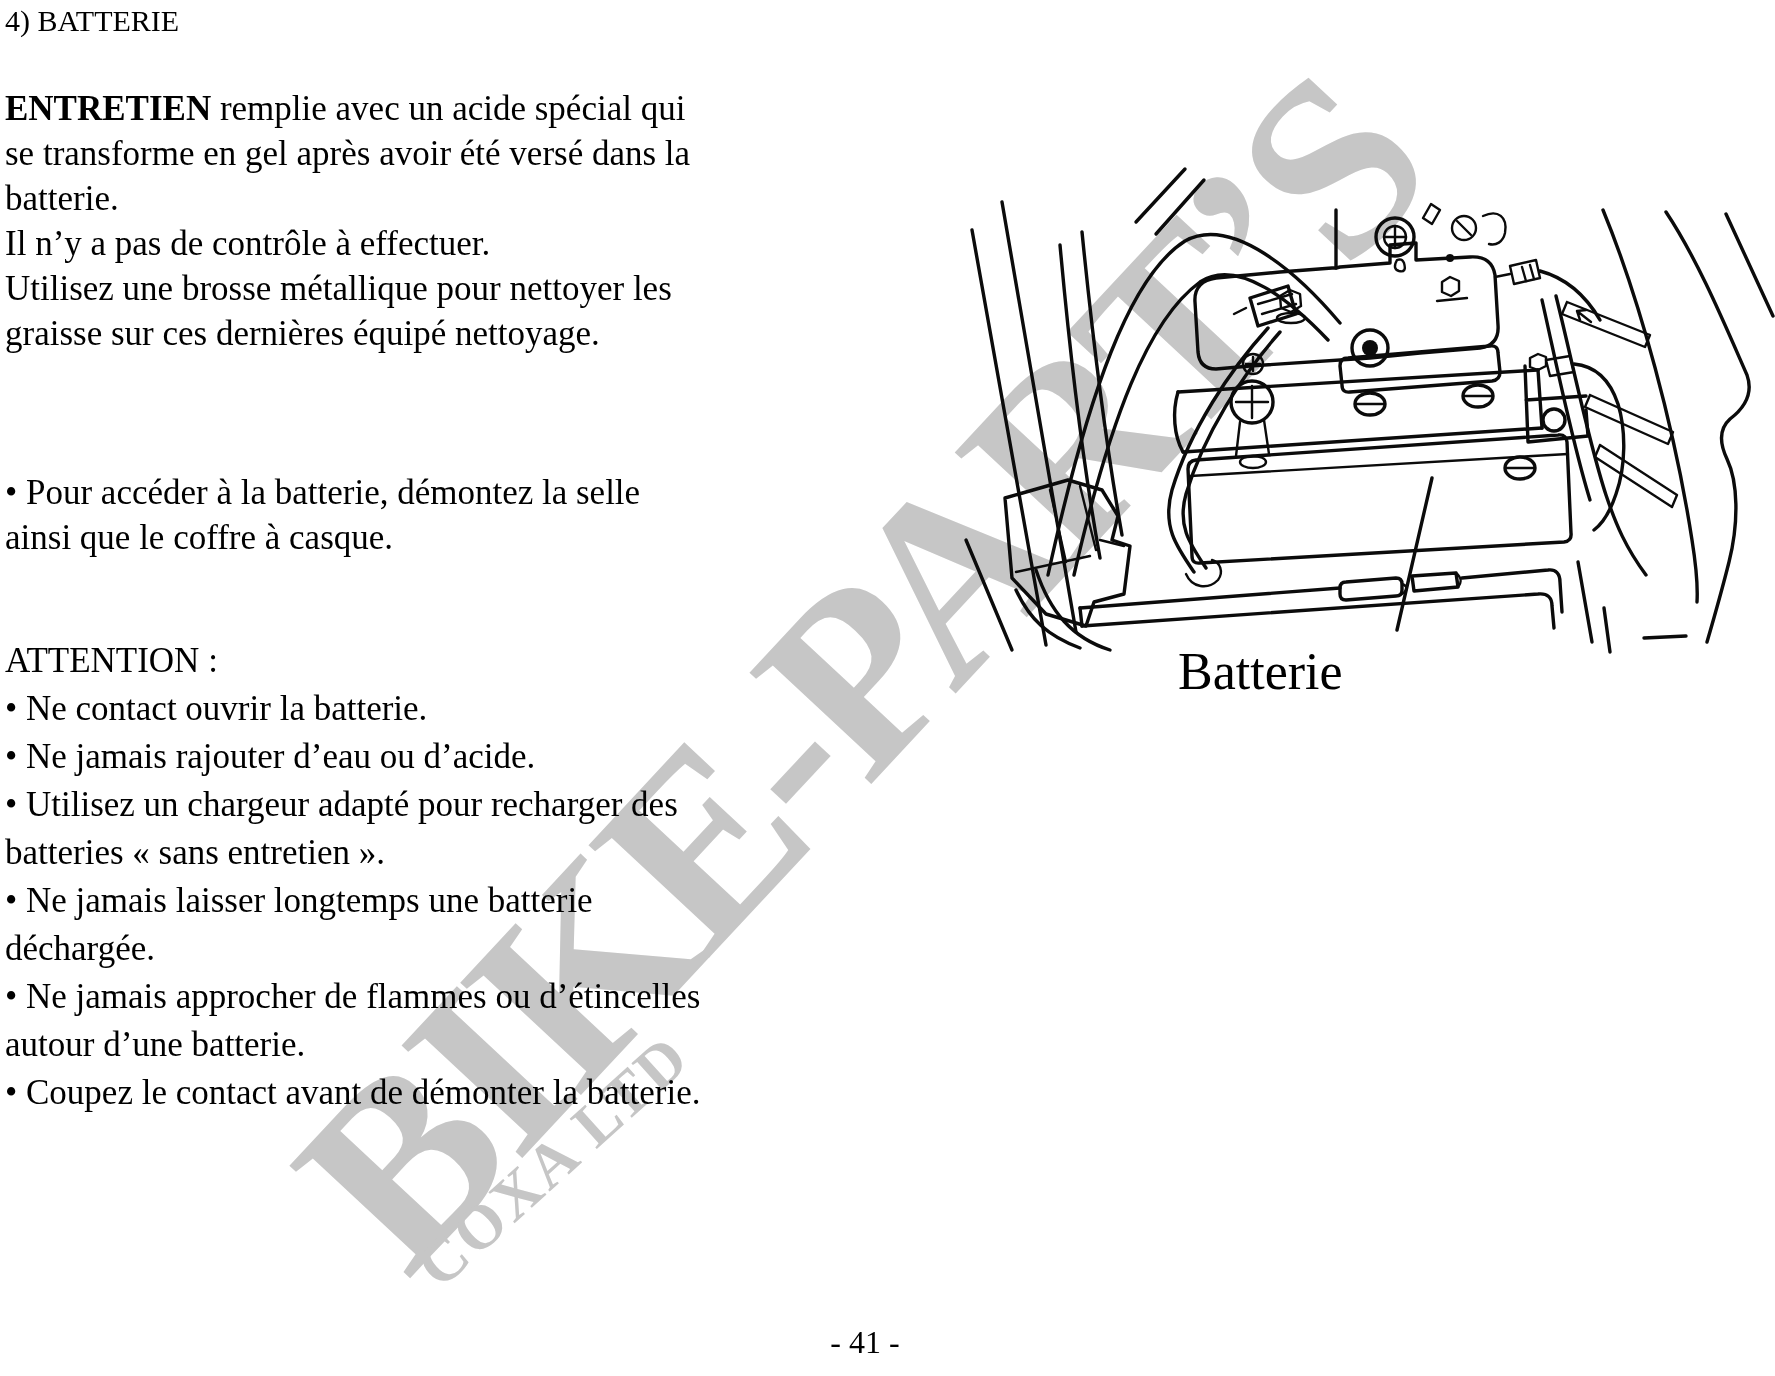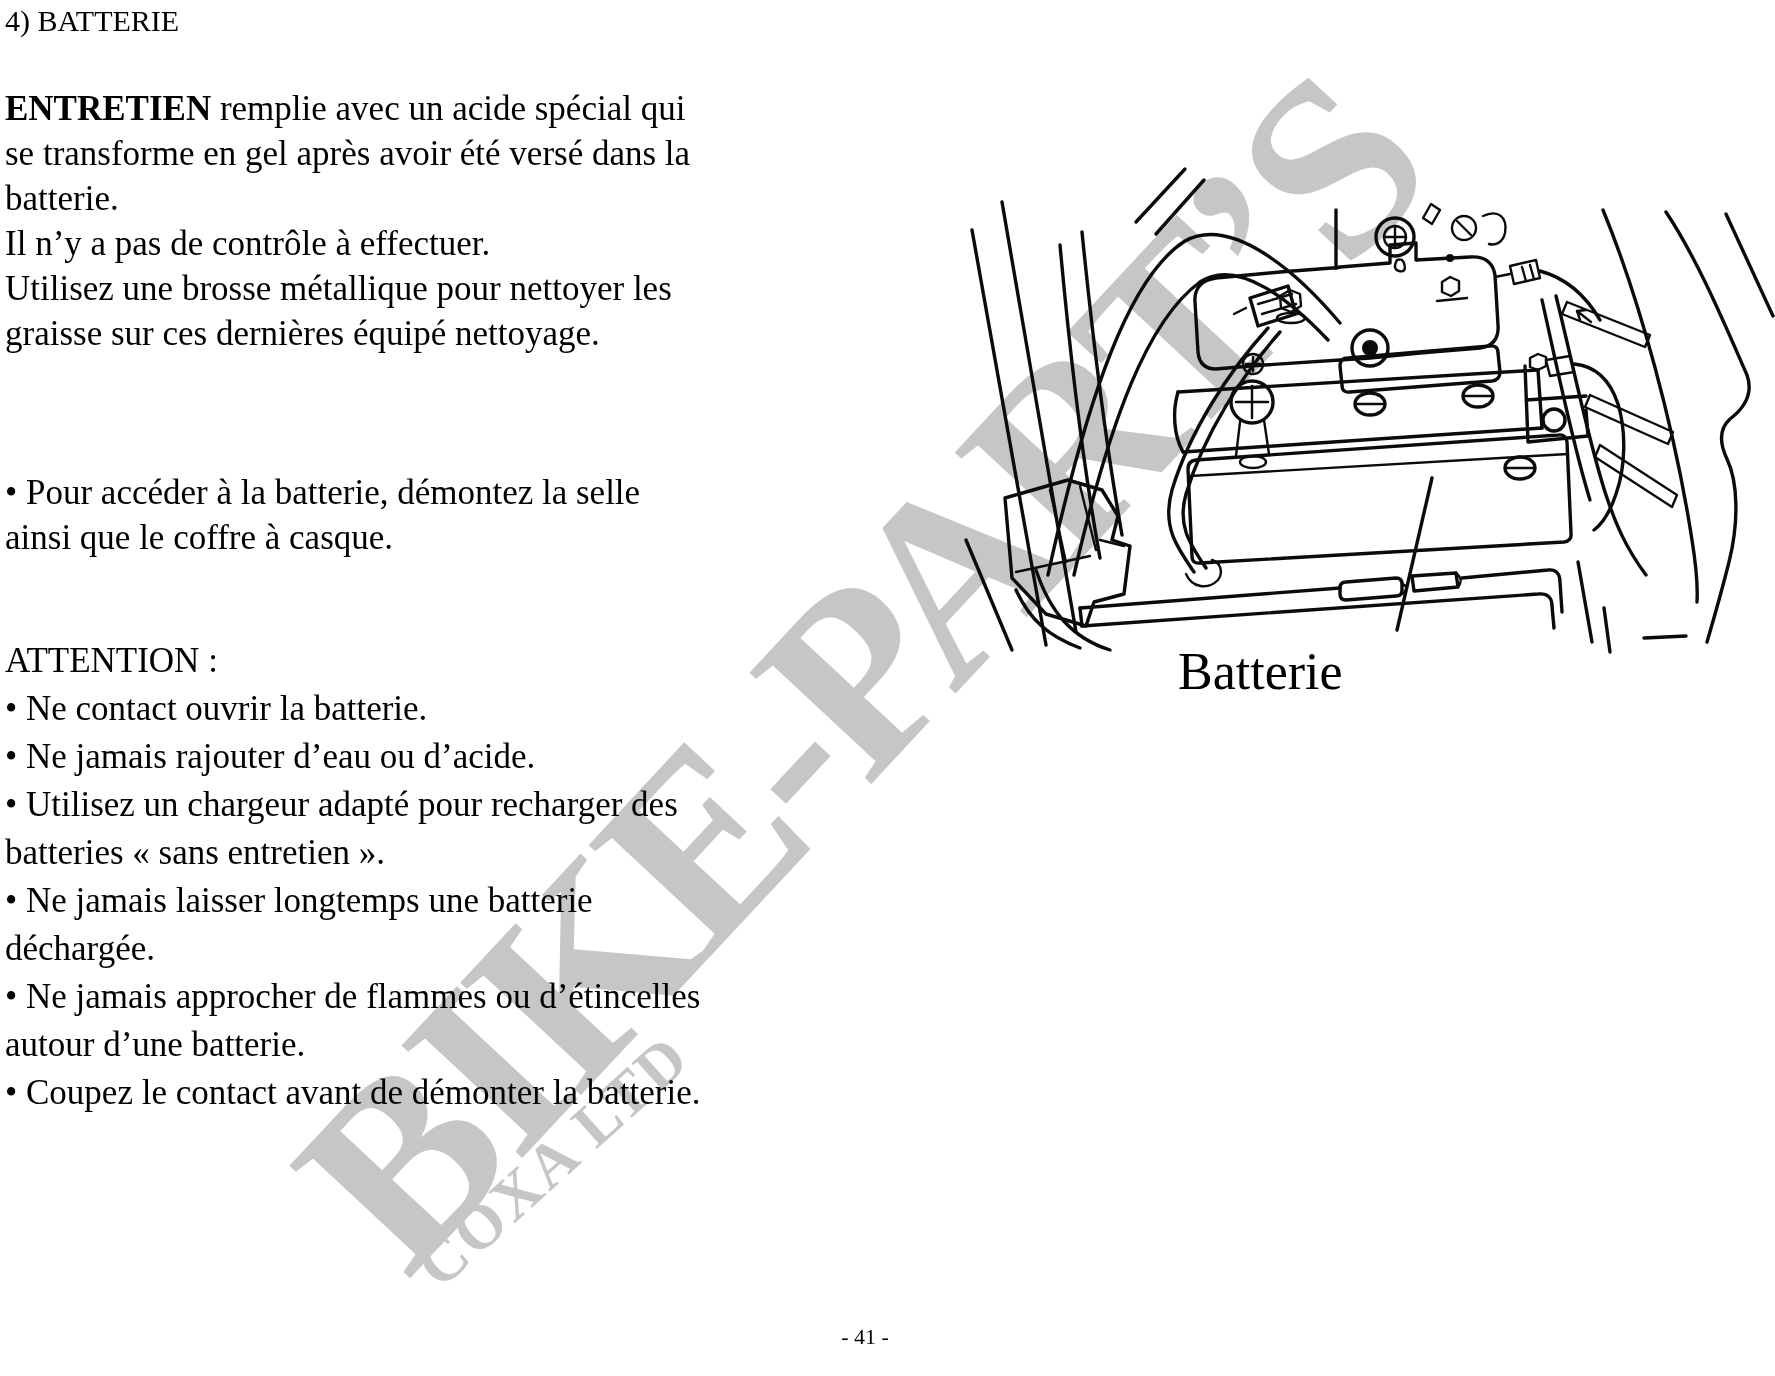--- a/index.html
+++ b/index.html
@@ -27,21 +27,21 @@
     white-space:nowrap;z-index:1;user-select:none;
   }
   
   .layer{position:absolute;z-index:2;}
   .heading{left:5px;top:4px;font-size:30px;white-space:nowrap;}
   .tblock{left:5px;font-size:35px;white-space:nowrap;}
   .blockA{top:86px;line-height:45px;}
   .blockB{top:470px;line-height:45px;}
   .blockC{top:637px;line-height:48px;}
   .b{font-weight:bold;}
-  .pagenum{left:0;top:1324px;width:1730px;text-align:center;font-size:22px;}
+  .pagenum{left:0;top:1324px;width:1730px;text-align:center;font-size:32px;}
   
   .figure{left:950px;top:70px;width:825px;height:670px;}
   .figure svg{position:absolute;left:0;top:0;}
   .caption{position:absolute;left:228px;top:572px;font-size:52px;white-space:nowrap;}
   .ln{stroke:#0b0b0b;stroke-width:3.4;fill:none;stroke-linecap:round;stroke-linejoin:round;}
   .ln2{stroke:#0b0b0b;stroke-width:2.4;fill:none;stroke-linecap:round;stroke-linejoin:round;}
   .fill{fill:#0b0b0b;stroke:none;}
 </style>
 </head>
 <body>

